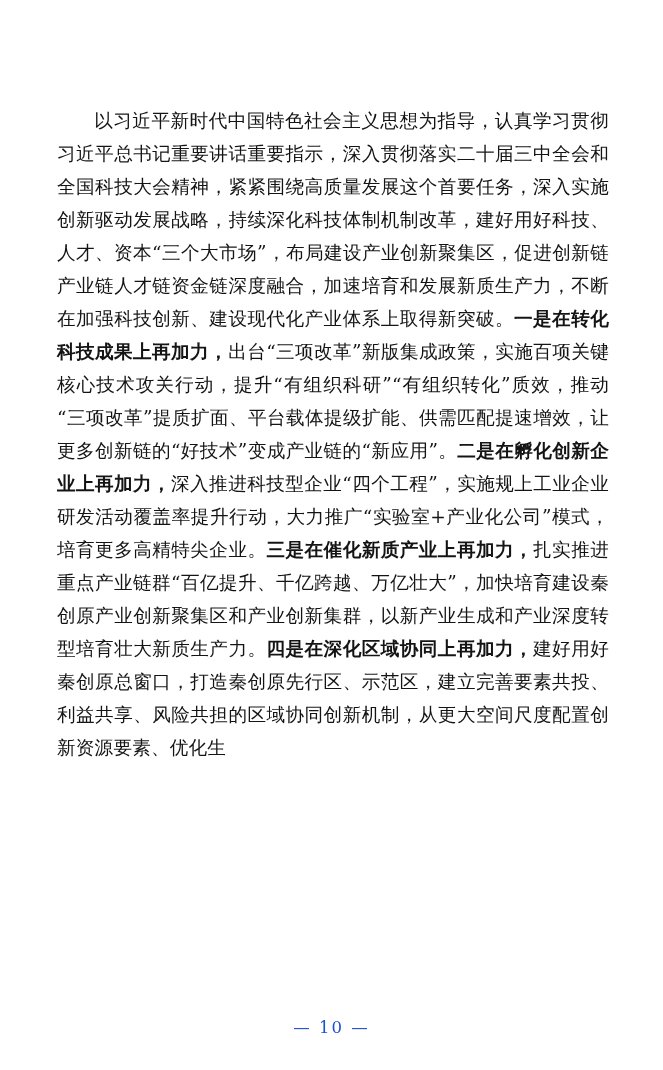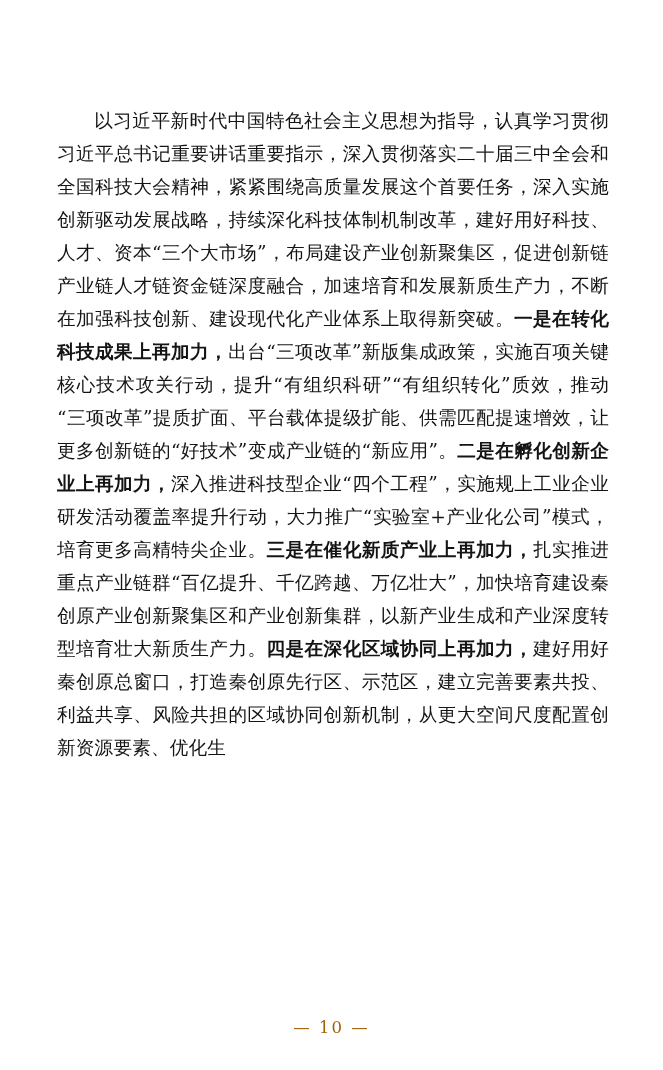--- a/index.html
+++ b/index.html
@@ -50,21 +50,21 @@
     font-weight: bold;
   }
   .page-number {
     position: absolute;
     left: 0;
     top: 1018px;
     width: 663px;
     text-align: center;
     font-size: 16.5px;
     letter-spacing: 2px;
-    color: #a16207;
+    color: #1d4ed8;
     font-family: "DejaVu Serif", "Liberation Serif", serif;
   }
 </style>
 </head>
 <body>
 
 <div class="page">
   <div class="content">
     <p class="body-text"><span>以习近平新时代中国特色社会主义思想为指导，认真学习贯彻习近平总书记重要讲话重要指示，深入贯彻落实二十届三中全会和全国科技大会精神，紧紧围绕高质量发展这个首要任务，深入实施创新驱动发展战略，持续深化科技体制机制改革，建好用好科技、人才、资本“三个大市场”，布局建设产业创新聚集区，促进创新链产业链人才链资金链深度融合，加速培育和发展新质生产力，不断在加强科技创新、建设现代化产业体系上取得新突破。</span><b>一是在转化科技成果上再加力，</b><span>出台“三项改革”新版集成政策，实施百项关键核心技术攻关行动，提升“有组织科研”“有组织转化”质效，推动“三项改革”提质扩面、平台载体提级扩能、供需匹配提速增效，让更多创新链的“好技术”变成产业链的“新应用”。</span><b>二是在孵化创新企业上再加力，</b><span>深入推进科技型企业“四个工程”，实施规上工业企业研发活动覆盖率提升行动，大力推广“实验室+产业化公司”模式，培育更多高精特尖企业。</span><b>三是在催化新质产业上再加力，</b><span>扎实推进重点产业链群“百亿提升、千亿跨越、万亿壮大”，加快培育建设秦创原产业创新聚集区和产业创新集群，以新产业生成和产业深度转型培育壮大新质生产力。</span><b>四是在深化区域协同上再加力，</b><span>建好用好秦创原总窗口，打造秦创原先行区、示范区，建立完善要素共投、利益共享、风险共担的区域协同创新机制，从更大空间尺度配置创新资源要素、优化生</span></p>
   </div>

